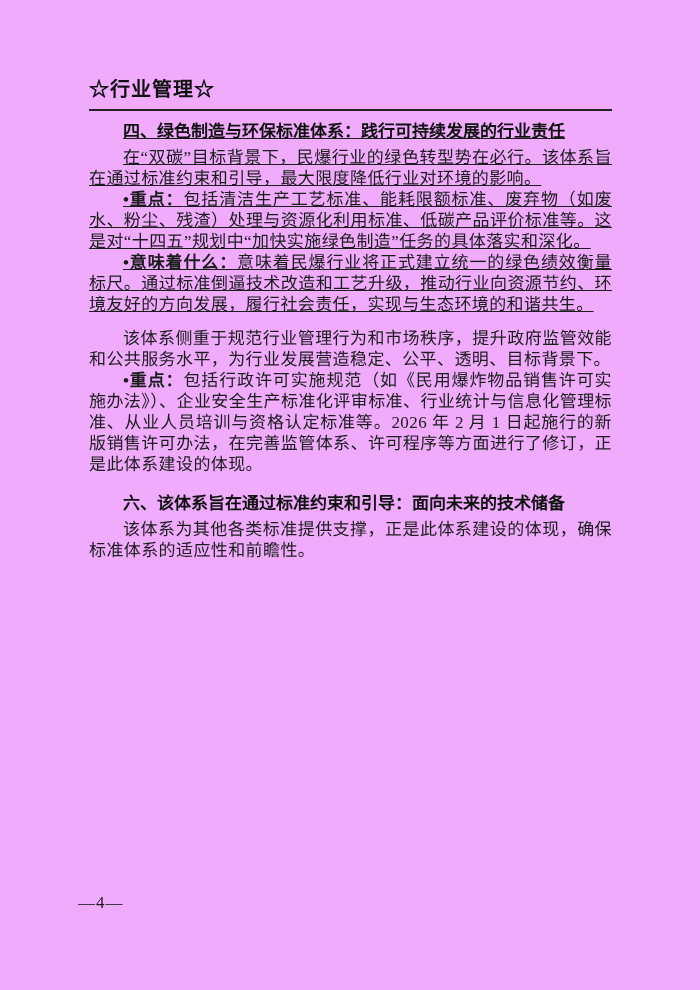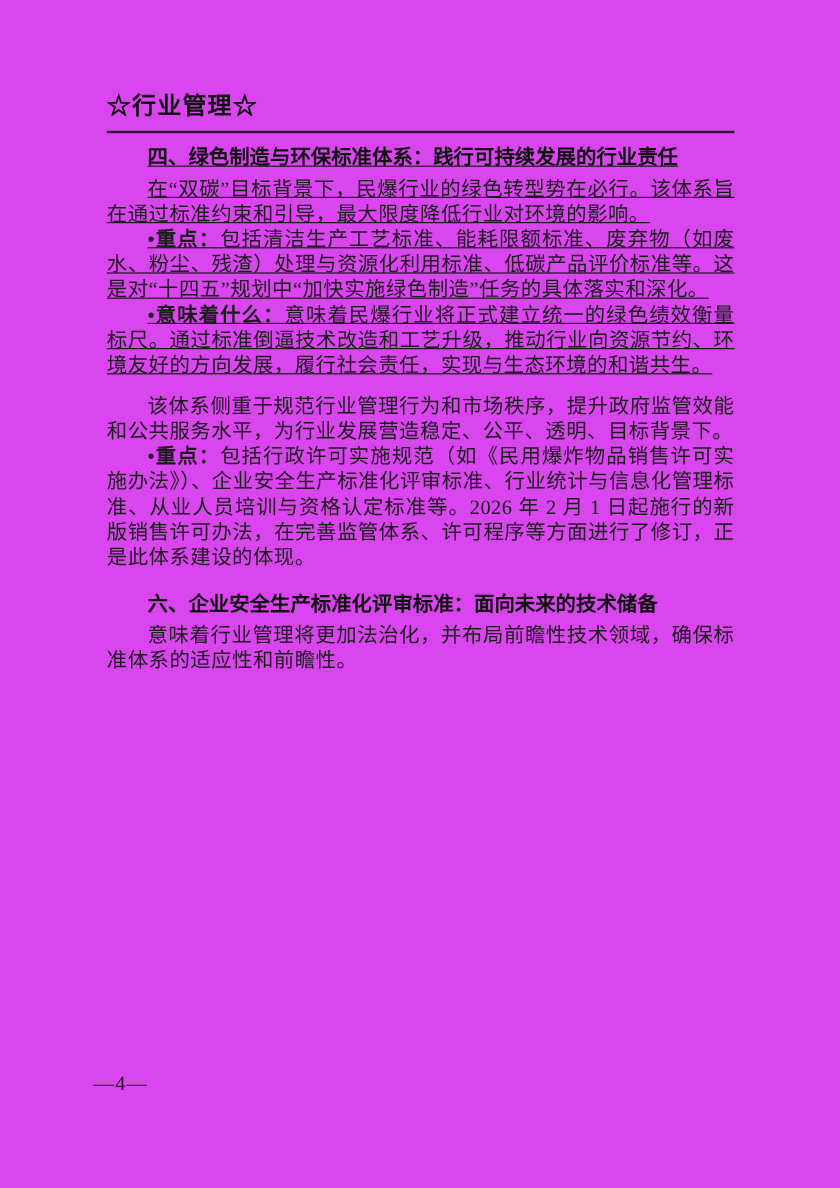--- a/index.html
+++ b/index.html
@@ -9,21 +9,21 @@
     height: 990px;
     position: relative;
     overflow: hidden;
     font-family: "Liberation Serif", serif;
     color: #1c1c1c;
   }
   .page {
     position: absolute;
     left: 0; top: 0;
     width: 700px; height: 990px;
-    background: #d946ef;
+    background: #f0abfc;
   }
   .doc-column {
     position: absolute;
     left: 89px;
     top: 76px;
     width: 523px;
   }
   .page-header-title {
     font-family: "Liberation Sans", sans-serif;
     font-weight: bold;
@@ -86,21 +86,21 @@
       <p class="para"><span class="bullet-lead">•重点：</span><span>包括清洁生产工艺标准、能耗限额标准、废弃物（如废水、粉尘、残渣）处理与资源化利用标准、低碳产品评价标准等。这是对“十四五”规划中“加快实施绿色制造”任务的具体落实和深化。</span></p>
       <p class="para"><span class="bullet-lead">•意味着什么：</span><span>意味着民爆行业将正式建立统一的绿色绩效衡量标尺。通过标准倒逼技术改造和工艺升级，推动行业向资源节约、环境友好的方向发展，履行社会责任，实现与生态环境的和谐共生。</span></p>
     </div>
 
     <div class="section">
       <p class="para">该体系侧重于规范行业管理行为和市场秩序，提升政府监管效能和公共服务水平，为行业发展营造稳定、公平、透明、目标背景下。</p>
       <p class="para"><span class="bullet-lead">•重点：</span><span>包括行政许可实施规范（如《民用爆炸物品销售许可实施办法》）、企业安全生产标准化评审标准、行业统计与信息化管理标准、从业人员培训与资格认定标准等。2026 年 2 月 1 日起施行的新版销售许可办法，在完善监管体系、许可程序等方面进行了修订，正是此体系建设的体现。</span></p>
     </div>
 
     <div class="section">
-      <div class="section-heading">六、企业安全生产标准化评审标准：面向未来的技术储备</div>
-      <p class="para">意味着行业管理将更加法治化，并布局前瞻性技术领域，确保标准体系的适应性和前瞻性。</p>
+      <div class="section-heading">六、该体系旨在通过标准约束和引导：面向未来的技术储备</div>
+      <p class="para">该体系为其他各类标准提供支撑，正是此体系建设的体现，确保标准体系的适应性和前瞻性。</p>
     </div>
 
   </div>
 
   <div class="page-number">—4—</div>
 
 </div>
 
 </body></html>

